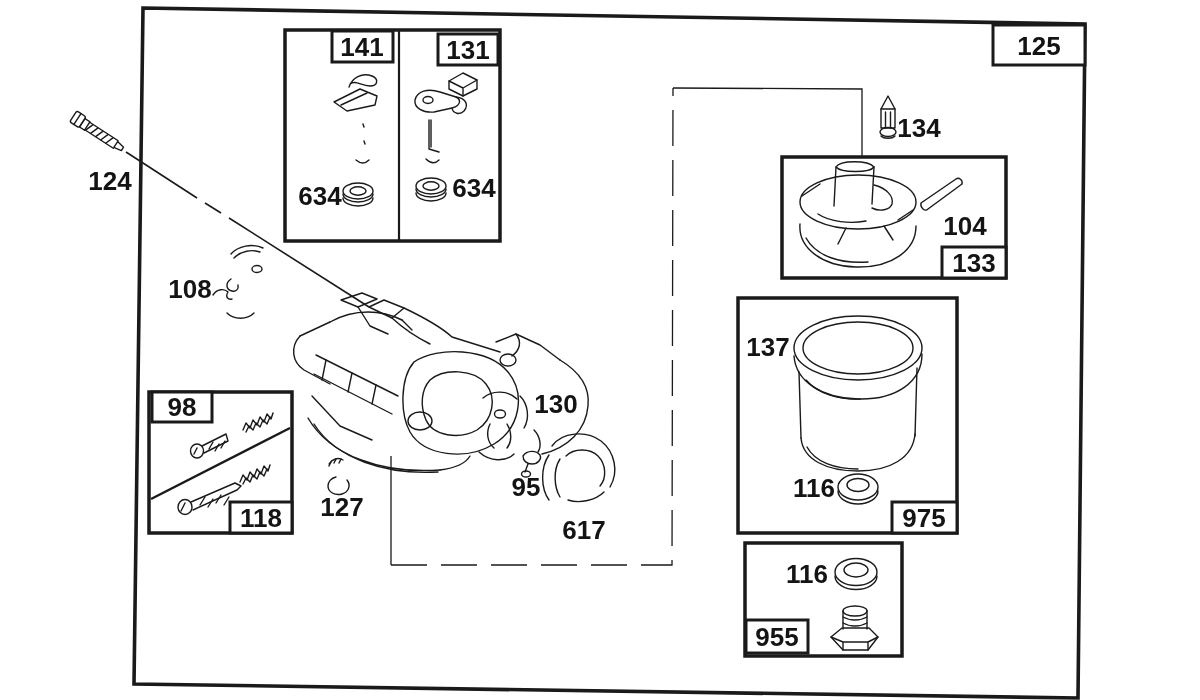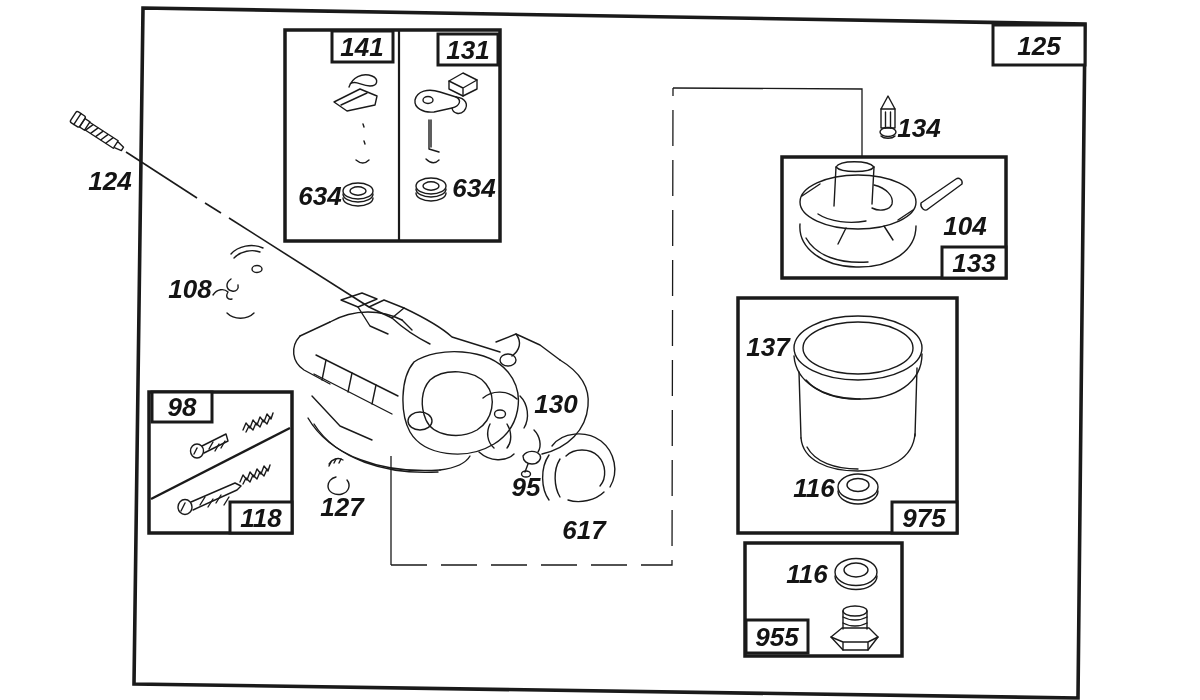--- a/index.html
+++ b/index.html
@@ -1,17 +1,17 @@
 <!DOCTYPE html>
 <html style="--ink: #1a1a1a; --paper: #ffffff;"><head>
 <meta charset="utf-8">
 <style>
   :root { --ink:#1a1a1a; --paper:#ffffff; }
   html,body { margin:0; padding:0; background:var(--paper); }
-  .stage { width:1200px; height:700px; position:relative; background:var(--paper); overflow:hidden;font-style:italic; }
+  .stage { width:1200px; height:700px; position:relative; background:var(--paper); overflow:hidden; }
   svg { display:block; }
   
   .sketch path, .sketch ellipse, .sketch line, .sketch rect, .sketch polygon {
     fill:none; stroke:var(--ink); stroke-width:1.4; stroke-linecap:round; stroke-linejoin:round;
   }
   
   .leader path { fill:none; stroke:var(--ink); stroke-width:1.3; }
   .axis path { fill:none; stroke:var(--ink); stroke-width:1.6; }
   
   .kitbox { fill:none; stroke:var(--ink); stroke-width:3.5; }

